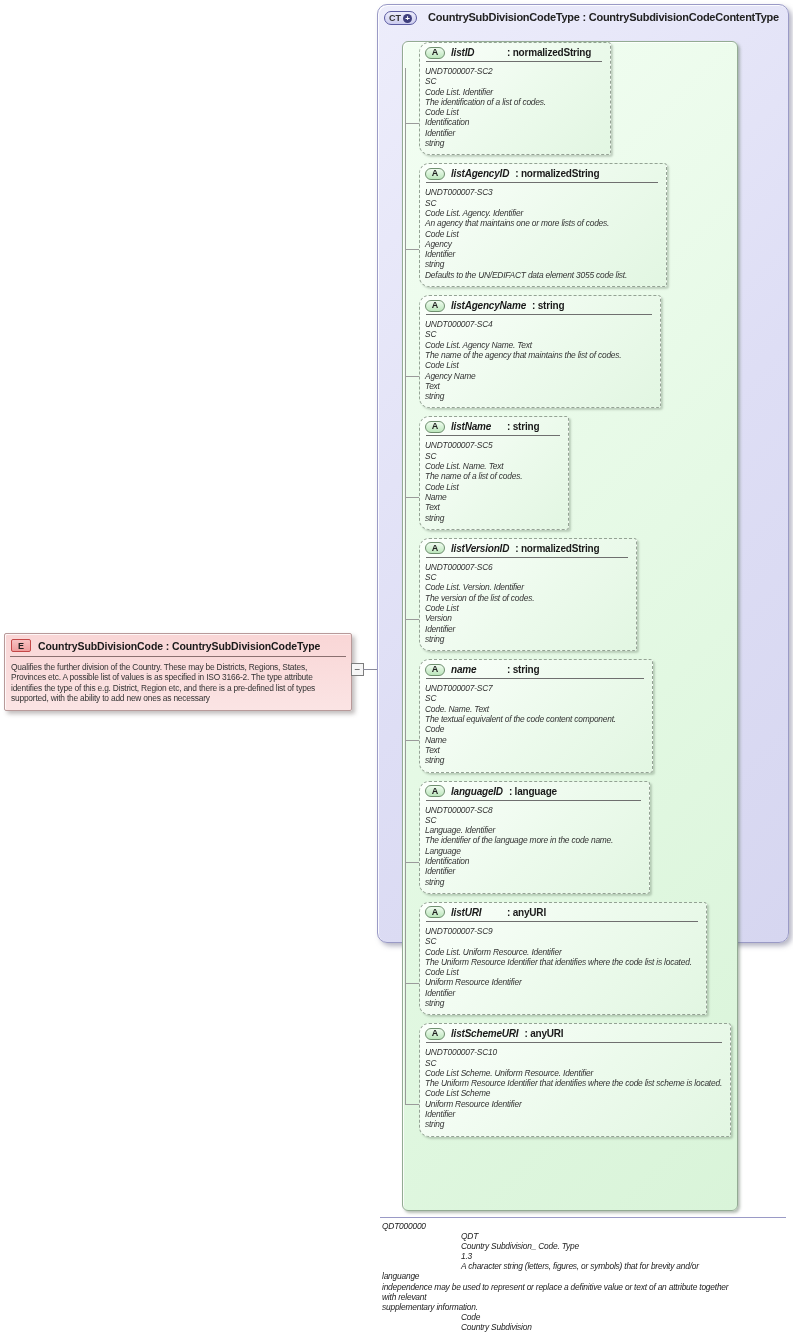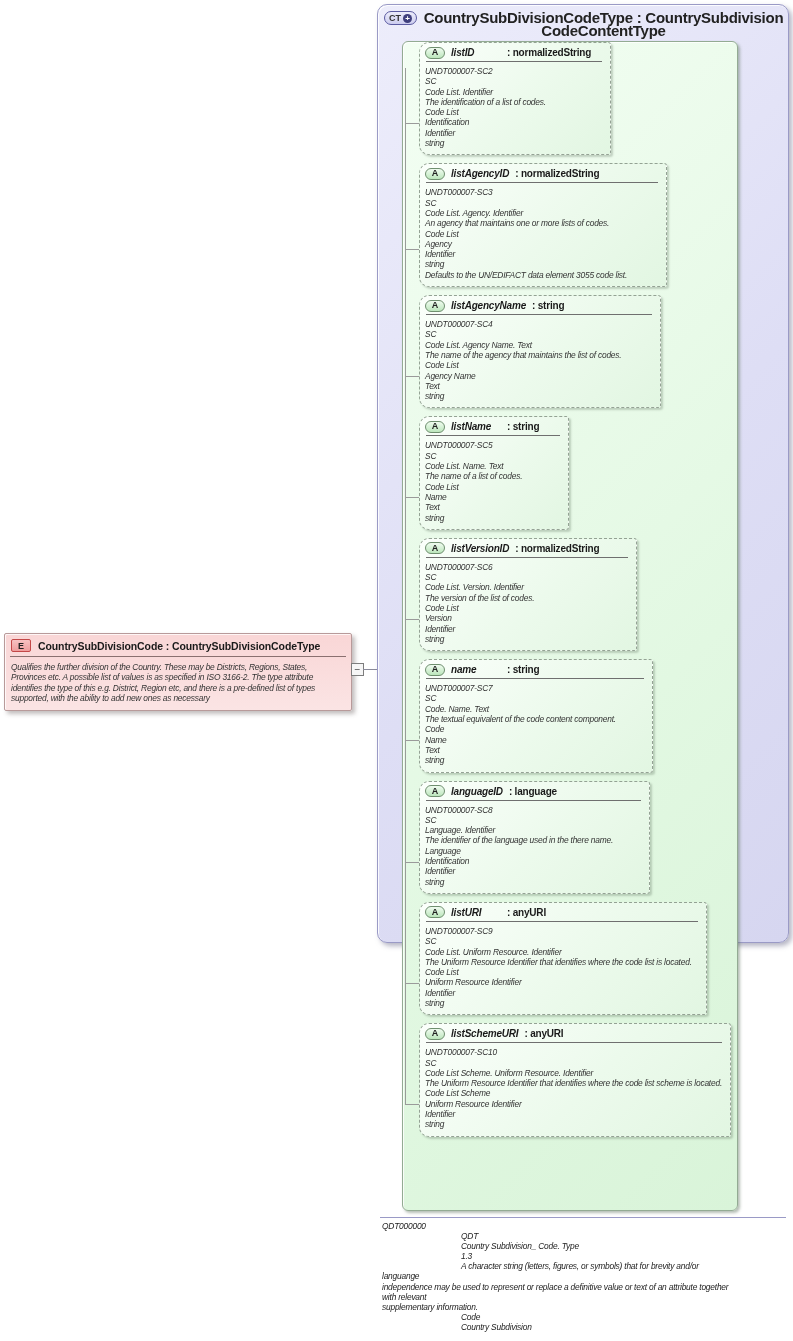--- a/index.html
+++ b/index.html
@@ -9,21 +9,21 @@
   
   .element-box {
     position: absolute; left: 4px; top: 633px; width: 348px; min-height: 75px;
     background: linear-gradient(to bottom, #f9d6d6, #fbe4e4);
     border: 1px solid #b89a9a; border-radius: 2px;
     box-shadow: 3px 3px 4px rgba(120,110,110,0.45), inset 1px 1px 0 rgba(255,255,255,0.75);
   }
   .element-header { display: flex; align-items: center; gap: 7px; padding: 5px 6px 3px 6px; }
   .element-title { font-size: 10.5px; font-weight: bold; color: #1a1a1a; letter-spacing: -0.1px; white-space: nowrap; }
   .element-sep { border-top: 1px solid #8a7070; margin: 1px 5px 3px 5px; }
-  .element-desc { padding: 2px 10px 7px 6px; font-size: 8.4px; font-style: italic;
+  .element-desc { padding: 2px 10px 7px 6px; font-size: 8.4px; 
     line-height: 10.3px; color: #333; letter-spacing: -0.2px; }
 
   .badge {
     display: inline-flex; align-items: center; justify-content: center;
     font-weight: bold; color: #222; flex: none;
   }
   .badge-e {
     width: 20px; height: 13px; font-size: 9px;
     background: linear-gradient(to bottom, #f7c2c2, #ee9d9d);
     border: 1px solid #c34848; border-radius: 2px;
@@ -59,21 +59,21 @@
 
   
   .ct-box {
     position: absolute; left: 377px; top: 4px; width: 412px; height: 939px;
     background: linear-gradient(135deg, #ededfb 0%, #dedef5 55%, #d6d6f0 100%);
     border: 1px solid #9a9ac6; border-radius: 10px;
     box-shadow: 3px 3px 5px rgba(110,110,140,0.5), inset 1px 1px 0 rgba(255,255,255,0.85);
   }
   .ct-header { display: flex; align-items: flex-start; gap: 6px; padding: 6px 4px 4px 6px; }
   .ct-title {
-    flex: 1; text-align: center; font-size: 15px; font-weight: bold; color: #222;
+    flex: 1; text-align: center; font-size: 11px; font-weight: bold; color: #222;
     letter-spacing: -0.25px; word-break: break-all; line-height: 13px;
   }
 
   
   .ag-box {
     position: absolute; left: 24px; top: 36px; width: 336px; height: 1170px;
     background: linear-gradient(135deg, #f3fef3 0%, #e2f8e2 60%, #d9f4d9 100%);
     border: 1px solid #93ab93; border-radius: 6px;
     box-shadow: 2px 2px 3px rgba(90,110,90,0.45), inset 1px 1px 0 rgba(255,255,255,0.8);
   }
@@ -246,21 +246,21 @@
     <div class="attr-title">
       <span class="badge badge-a">A</span>
       <span class="attr-name">languageID</span>
       <span class="attr-type">: language</span>
     </div>
     <div class="attr-sep"></div>
     <div>
               <div class="attr-line">UNDT000007-SC8</div>
               <div class="attr-line">SC</div>
               <div class="attr-line">Language. Identifier</div>
-              <div class="attr-line">The identifier of the language used in the there name.</div>
+              <div class="attr-line">The identifier of the language more in the code name.</div>
               <div class="attr-line">Language</div>
               <div class="attr-line">Identification</div>
               <div class="attr-line">Identifier</div>
               <div class="attr-line">string</div>
             </div>
   </div>
           <div class="attr-box" style="width: 288px;">
     <div class="attr-title">
       <span class="badge badge-a">A</span>
       <span class="attr-name">listURI</span>

